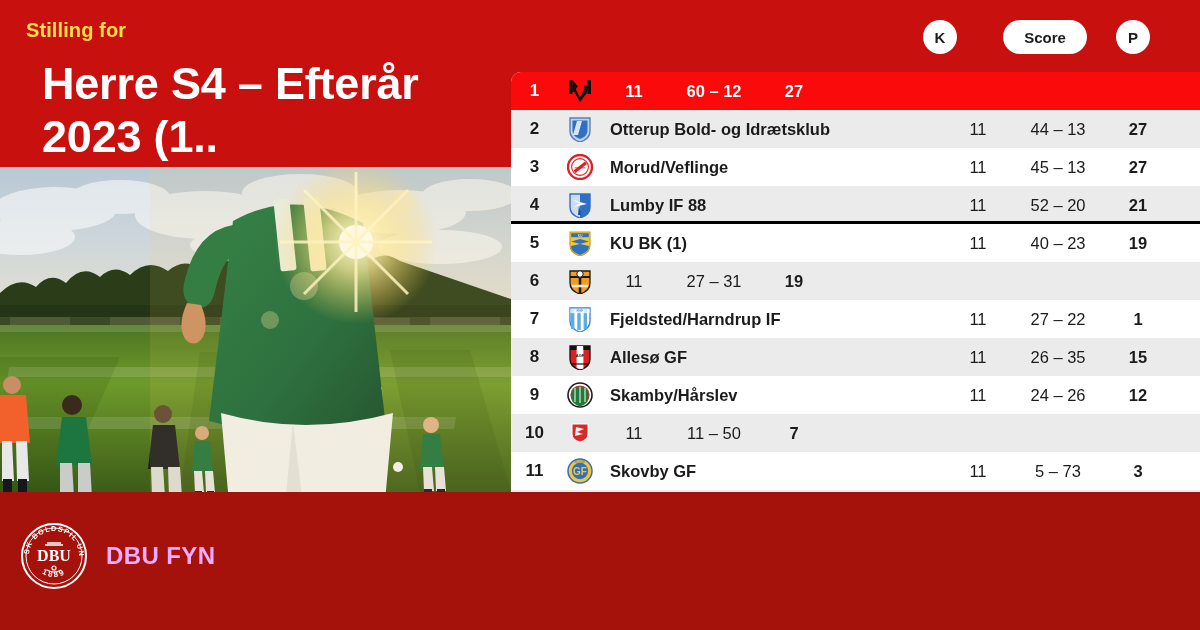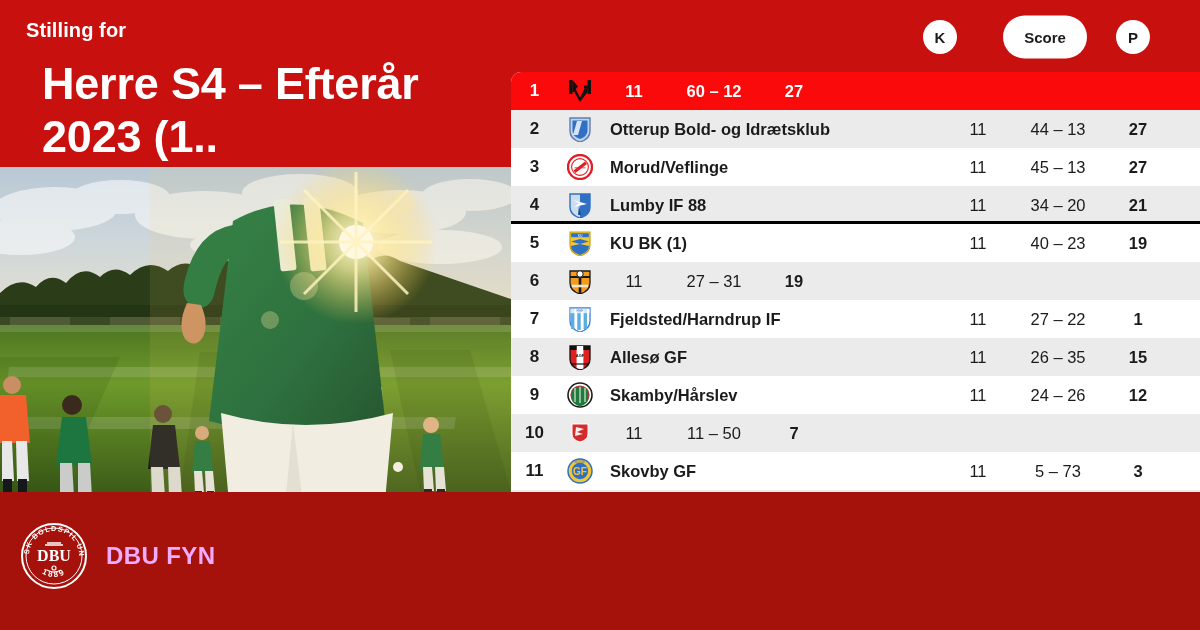--- a/index.html
+++ b/index.html
@@ -7,21 +7,21 @@
     width:1200px;height:630px;overflow:hidden;
     font-family:"Liberation Sans","DejaVu Sans",sans-serif;
     background:#C8100F;
   }
   .canvas{position:relative;width:1200px;height:630px;overflow:hidden;background:#C8100F;}
 
   
   .left-panel{position:absolute;left:0;top:0;width:520px;height:630px;background:#C8100F;}
   .title-block{position:absolute;left:26px;top:18px;width:470px;}
   .kicker{
-    font-size:20px;font-weight:bold;color:#ffffff;letter-spacing:.1px;line-height:1.2;
+    font-size:20px;font-weight:bold;color:#fde047;letter-spacing:.1px;line-height:1.2;
     margin:0 0 6px 0;
   }
   .main-title{
     font-size:45px;font-weight:bold;color:#fff;line-height:1.17;margin:16px;
     letter-spacing:-.2px;white-space:pre-line;
   }
 
   
   .photo{
     position:absolute;left:0;top:167px;width:511px;height:325px;overflow:hidden;
@@ -41,21 +41,21 @@
   .table-head{
     position:absolute;left:511px;top:0;width:689px;height:72px;background:#C8100F;
   }
   .pill{
     position:absolute;top:37px;transform:translateY(-50%);
     background:#fff;color:#1b1b1b;border-radius:999px;
     font-weight:bold;font-size:15px;text-align:center;
     display:flex;align-items:center;justify-content:center;
   }
   .pill.k{left:412px;width:34px;height:34px;}
-  .pill.score{left:492px;width:84px;height:43px;}
+  .pill.score{left:492px;width:84px;height:34px;}
   .pill.p{left:605px;width:34px;height:34px;}
 
   .table{
     position:absolute;left:511px;top:72px;width:689px;
     background:#fff;border-top-left-radius:10px;overflow:hidden;
   }
   .row{
     position:relative;display:flex;align-items:center;height:38px;
     font-size:16.5px;color:#1b1b1b;
   }
@@ -320,21 +320,21 @@
         <div class="c-logo">
           <svg width="24" height="26" viewBox="0 0 24 26">
             <path d="M2 2 h20 v13 q0 8 -10 11 Q2 23 2 15 Z" fill="#ccddf2" stroke="#2f6fc4" stroke-width="1.4"></path>
             <path d="M12 2 h10 v13 q0 8 -10 11 Z" fill="#2f6fc4"></path>
             <path d="M5 8 l14 4 l-13 3 l5 -3.4 Z" fill="#fff"></path>
             <path d="M11 13 l2 10 h-3 Z" fill="#1a4f95"></path>
           </svg>
         </div>
         <div class="c-team">Lumby IF 88</div>
         <div class="c-k">11</div>
-        <div class="c-score">34 – 20</div>
+        <div class="c-score">52 – 20</div>
         <div class="c-p">21</div>
         <div class="pad-right"></div>
       </div>
       <div class="row plain">
         <div class="c-rank">5</div>
         <div class="c-logo">
           <svg width="24" height="26" viewBox="0 0 24 26">
             <path d="M2 2 h20 v13 q0 8 -10 11 Q2 23 2 15 Z" fill="#f2c735" stroke="#c9a218" stroke-width="1.2"></path>
             <rect x="3.2" y="3.2" width="17.6" height="4" fill="#2f6fc4"></rect>
             <text x="12" y="6.8" font-size="3.4" font-family="Liberation Sans, sans-serif" fill="#fff" text-anchor="middle">KU</text>

